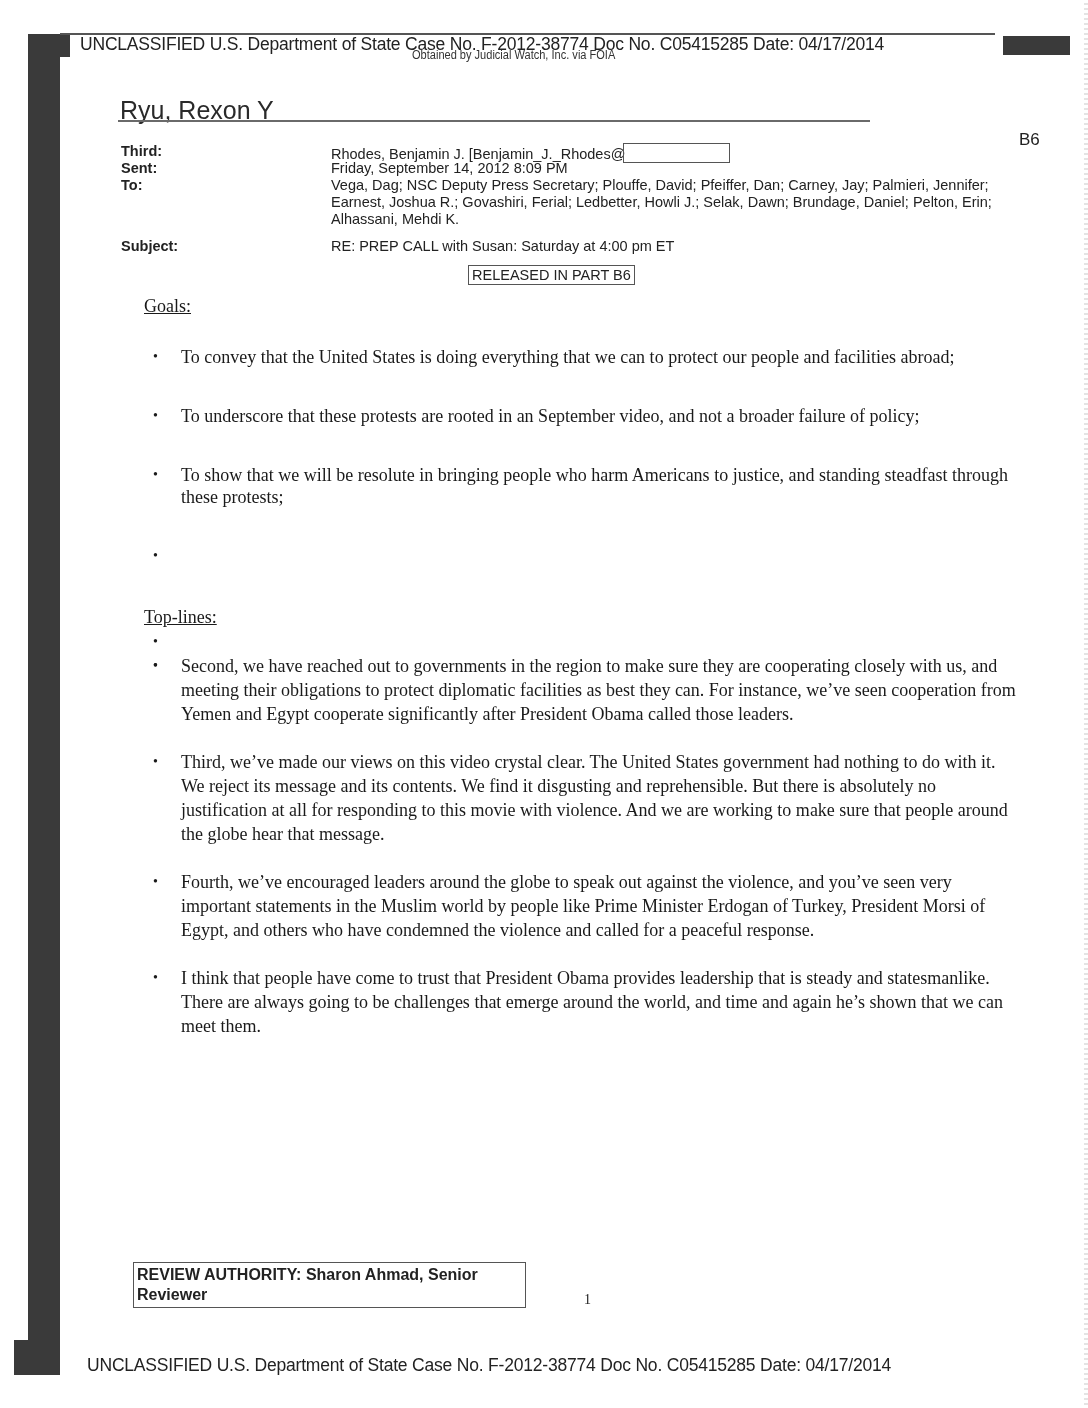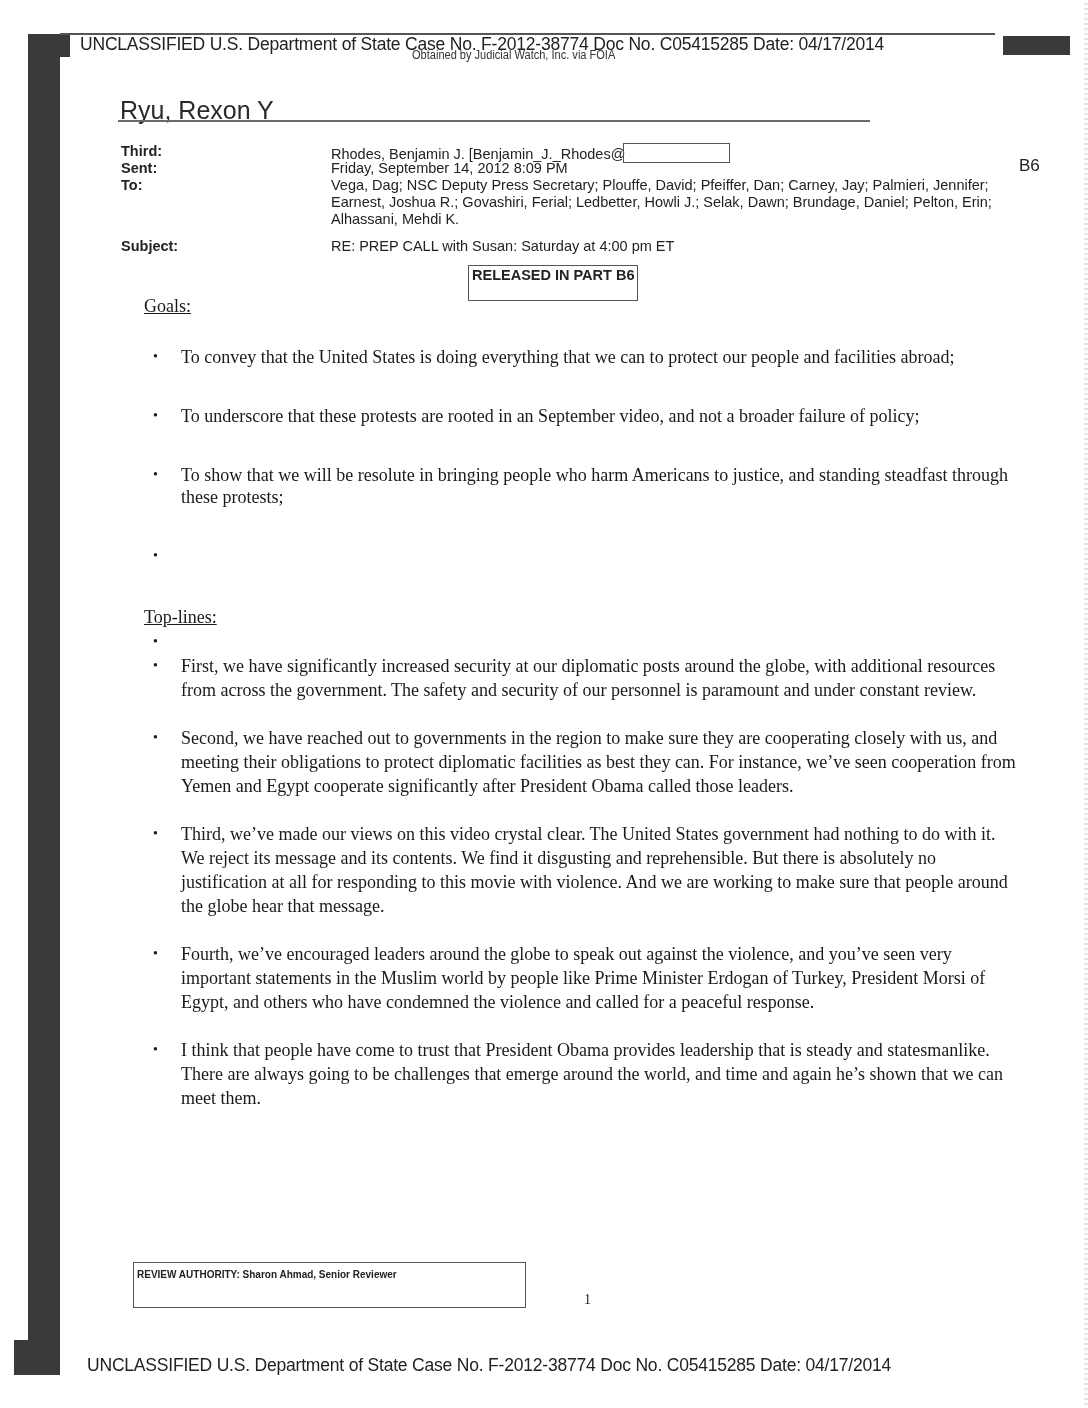--- a/index.html
+++ b/index.html
@@ -35,42 +35,42 @@
   .recipient {
     position: absolute; left: 120px; top: 96px; font-size: 25px; color: #2a2a2a;
   }
   .recipient-rule { position: absolute; left: 118px; top: 120px; width: 752px; height: 2px; background: #6a6a6a; }
 
   .meta-label { position: absolute; left: 121px; font-size: 14.5px; font-weight: bold; color: #222; }
   .meta-value { position: absolute; left: 331px; font-size: 14.5px; color: #222; width: 690px; line-height: 17px; }
   .redact-box {
     display: inline-block; width: 105px; height: 18px; border: 1px solid #555; vertical-align: -4px; margin-left: -2px;
   }
-  .b6-code { position: absolute; left: 1019px; top: 156px; font-size: 17px; color: #222; text-align: right; }
+  .b6-code { position: absolute; left: 1019px; top: 130px; font-size: 17px; color: #222; text-align: right; }
 
   .released {
-    position: absolute; left: 468px; top: 265px; font-size: 14.5px; font-weight: bold;
-    border: 1px solid #555; padding: 0 3px 16px 3px; color: #222; line-height: 18px;
+    position: absolute; left: 468px; top: 265px; font-size: 14.5px; font-weight: normal;
+    border: 1px solid #555; padding: 0 3px 0 3px; color: #222; line-height: 18px;
   }
 
   .section-head {
     position: absolute; left: 120px; font-size: 18px; text-decoration: underline; color: #1a1a1a;
   }
 
   .bullets { position: absolute; left: 150px; width: 870px; margin: 0; padding: 0; list-style: none; }
   .bullets li { position: relative; padding-left: 31px; font-size: 18px; color: #1a1a1a; }
   .bullets li .dot {
     position: absolute; left: 3px; top: 0; font-size: 14px;
   }
   .goals li { line-height: 22px; margin-bottom: 37px; }
   .toplines li { line-height: 24px; margin-bottom: 24px; }
 
   .review-box {
     position: absolute; left: 133px; top: 1262px; width: 385px; height: 40px;
-    border: 1px solid #555; font-size: 10px; font-weight: bold; line-height: 20px; padding: 2px 3px; color: #222;
+    border: 1px solid #555; font-size: 16px; font-weight: bold; line-height: 20px; padding: 2px 3px; color: #222;
   }
   .page-number { position: absolute; left: 560px; top: 1292px; font-size: 14px; color: #222; }
 </style>
 </head>
 <body>
 
 <div class="left-bar"></div>
 <div class="left-bar-notch"></div>
 <div class="top-rule"></div>
 <div class="right-redact"></div>
@@ -101,21 +101,21 @@
 <ul class="bullets goals serif" style="top:346px">
   <li><span class="dot">•</span><span>To convey that the United States is doing everything that we can to protect our people and facilities abroad;</span></li>
   <li><span class="dot">•</span><span>To underscore that these protests are rooted in an September video, and not a broader failure of policy;</span></li>
   <li><span class="dot">•</span><span>To show that we will be resolute in bringing people who harm Americans to justice, and standing steadfast through these protests;</span></li>
   <li><span class="dot">•</span></li>
 </ul>
 
 <div class="section-head serif" style="top:607px">Top-lines:</div>
 <ul class="bullets toplines serif" style="top:630px">
   <li><span class="dot">•</span></li>
-  <li><span class="dot">•</span><span>First, we have significantly increased security at our diplomatic posts around the globe, with additional resources from across the government. The safety and security of our personnel is paramount and under constant review.</span></li>
+  <li><span class="dot">•</span></li>
   <li><span class="dot">•</span><span>Second, we have reached out to governments in the region to make sure they are cooperating closely with us, and meeting their obligations to protect diplomatic facilities as best they can. For instance, we’ve seen cooperation from Yemen and Egypt cooperate significantly after President Obama called those leaders.</span></li>
   <li><span class="dot">•</span><span>Third, we’ve made our views on this video crystal clear. The United States government had nothing to do with it. We reject its message and its contents. We find it disgusting and reprehensible. But there is absolutely no justification at all for responding to this movie with violence. And we are working to make sure that people around the globe hear that message.</span></li>
   <li><span class="dot">•</span><span>Fourth, we’ve encouraged leaders around the globe to speak out against the violence, and you’ve seen very important statements in the Muslim world by people like Prime Minister Erdogan of Turkey, President Morsi of Egypt, and others who have condemned the violence and called for a peaceful response.</span></li>
   <li><span class="dot">•</span><span>I think that people have come to trust that President Obama provides leadership that is steady and statesmanlike. There are always going to be challenges that emerge around the world, and time and again he’s shown that we can meet them.</span></li>
 </ul>
 
 <div class="review-box sans">REVIEW AUTHORITY:  Sharon Ahmad, Senior Reviewer</div>
 <div class="page-number serif">1</div>
 
 <div class="footer-bar"></div>

